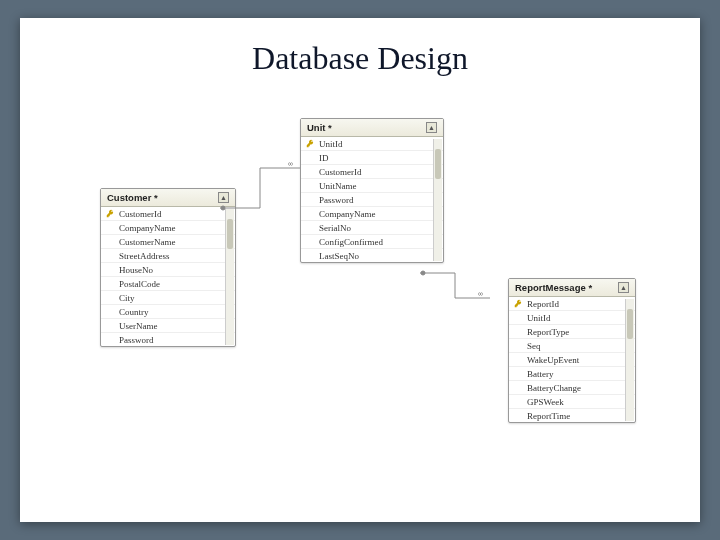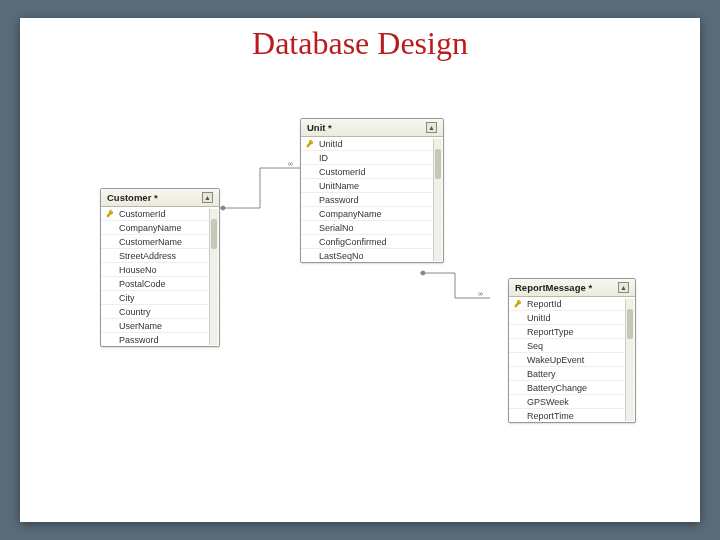--- a/index.html
+++ b/index.html
@@ -18,22 +18,22 @@
     width: 680px;
     height: 504px;
     background: #fff;
     box-shadow: 0 2px 10px rgba(0,0,0,0.4);
   }
   .title {
     text-align: center;
     font-family: "Palatino Linotype", "Book Antiqua", Georgia, serif;
     font-size: 32px;
     font-weight: 400;
-    color: #b91c1c;
-    margin-top: 7px;
+    color: #0f172a;
+    margin-top: 22px;
   }
   .canvas {
     position: absolute;
     left: 80px;
     top: 100px;
     width: 560px;
     height: 380px;
   }
   .table-entity {
     position: absolute;
@@ -64,20 +64,21 @@
     border: 1px solid #888;
     background: #e8e8d8;
     font-size: 7px;
     line-height: 9px;
     text-align: center;
     color: #555;
   }
   .field-list {
     list-style: none;
     padding: 0;
+    font-family: Liberation Serif, serif;
   }
   .field-row {
     display: flex;
     align-items: center;
     padding: 1.5px 4px;
     border-bottom: 1px solid #eee;
     color: #333;
     gap: 4px;
   }
   .field-row:last-child { border-bottom: none; }
@@ -116,21 +117,21 @@
   }
 </style>
 </head>
 <body>
 
 <div class="slide">
   <h1 class="title">Database Design</h1>
 
   <div class="canvas">
 
-    <div class="table-entity" style="left:0px; top:70px; width:120px;">
+    <div class="table-entity" style="left:0px; top:70px; width:136px;">
       <div class="entity-header">
         <span>Customer *</span>
         <span class="header-controls">
           <span class="hdr-icon">▲</span>
         </span>
       </div>
       <ul class="field-list">
           <li class="field-row">
             <span class="pk-cell">
               <svg width="9" height="9" viewBox="0 0 24 24">

